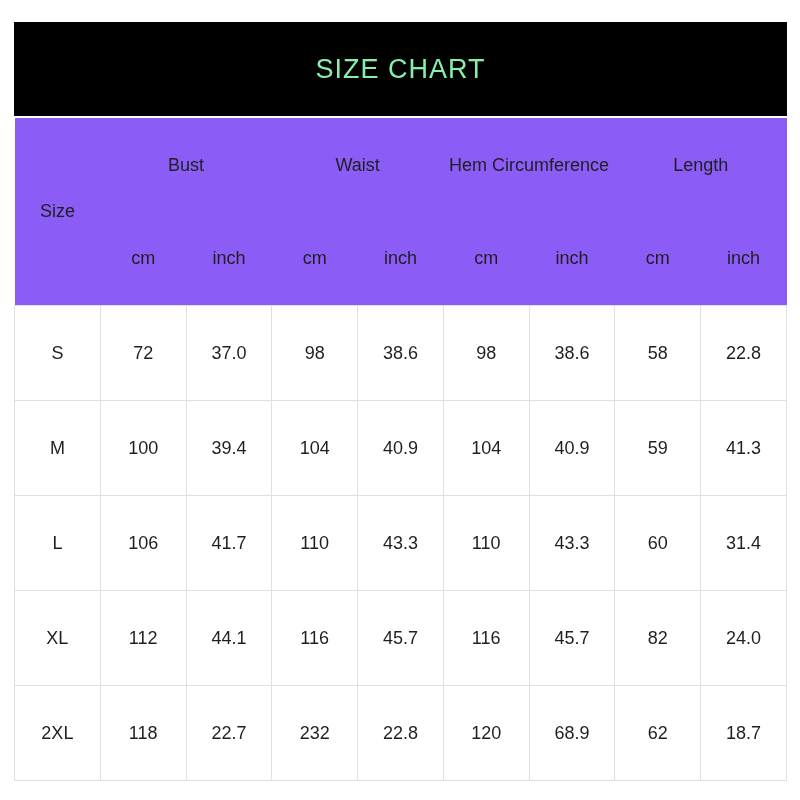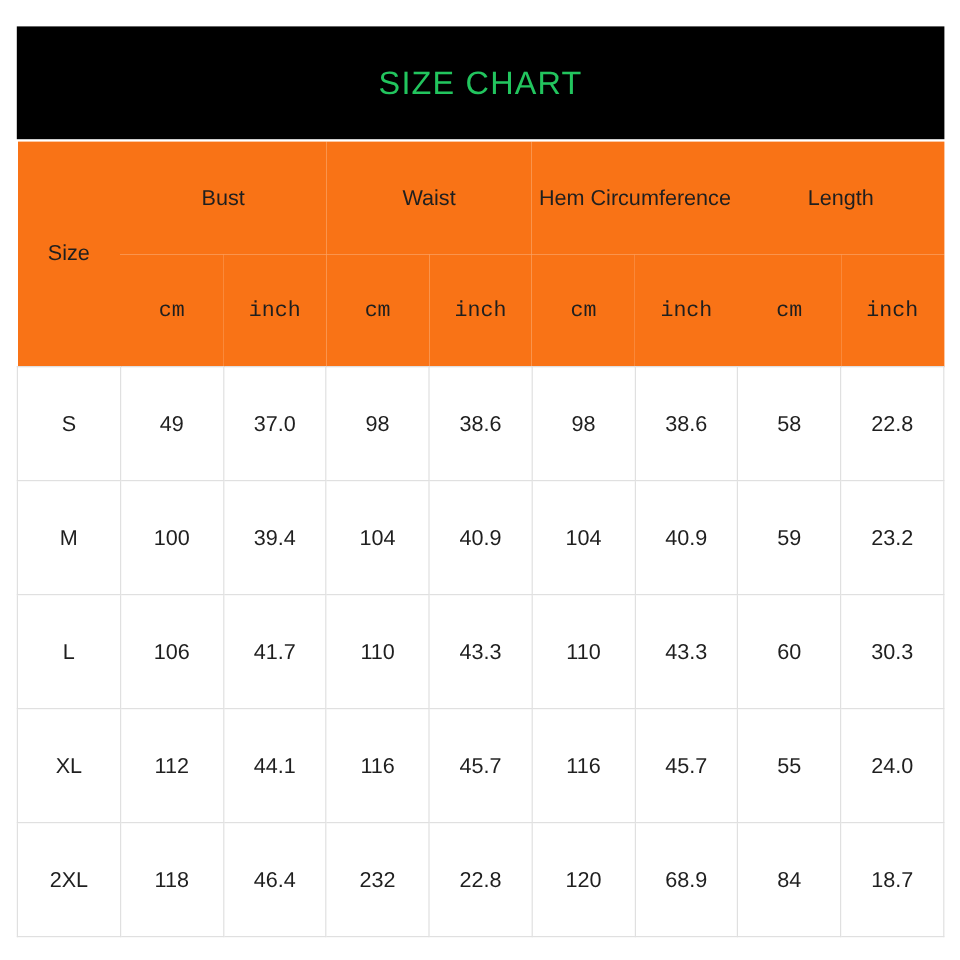--- a/index.html
+++ b/index.html
@@ -15,42 +15,42 @@
   .sheet { position: absolute; left: 14px; top: 22px; width: 773px; }
   .banner {
     height: 94px;
     background: #000000;
     display: flex;
     align-items: center;
     justify-content: center;
     margin-bottom: 2px;
   }
   .banner-title {
-    color: #22c55e;
+    color: #86efac;
     font-size: 27px;
     letter-spacing: 1px;
     font-weight: 400;
   }
   table.size-table {
     width: 100%;
     border-collapse: collapse;
     table-layout: fixed;
     font-size: 18px;
     font-weight: 400;
   }
   table.size-table thead th {
-    background: #f97316;
+    background: #8b5cf6;
     font-weight: 400;
     text-align: center;
     vertical-align: middle;
     border: 0;
     padding: 0;
   }
   table.size-table thead tr.group-row th { height: 94px; }
-  table.size-table thead tr.units-row th { height: 93px; font-family: Liberation Mono, monospace; }
+  table.size-table thead tr.units-row th { height: 93px; }
   table.size-table tbody td {
     height: 94px;
     background: #ffffff;
     border: 1px solid #e0e0e0;
     text-align: center;
     vertical-align: middle;
     padding: 0;
   }
 </style>
 </head>
@@ -79,70 +79,70 @@
           <th>inch</th>
           <th>cm</th>
           <th>inch</th>
           <th>cm</th>
           <th>inch</th>
         </tr>
       </thead>
       <tbody>
         <tr>
           <td>S</td>
-          <td>49</td>
+          <td>72</td>
           <td>37.0</td>
           <td>98</td>
           <td>38.6</td>
           <td>98</td>
           <td>38.6</td>
           <td>58</td>
           <td>22.8</td>
         </tr>
         <tr>
           <td>M</td>
           <td>100</td>
           <td>39.4</td>
           <td>104</td>
           <td>40.9</td>
           <td>104</td>
           <td>40.9</td>
           <td>59</td>
-          <td>23.2</td>
+          <td>41.3</td>
         </tr>
         <tr>
           <td>L</td>
           <td>106</td>
           <td>41.7</td>
           <td>110</td>
           <td>43.3</td>
           <td>110</td>
           <td>43.3</td>
           <td>60</td>
-          <td>30.3</td>
+          <td>31.4</td>
         </tr>
         <tr>
           <td>XL</td>
           <td>112</td>
           <td>44.1</td>
           <td>116</td>
           <td>45.7</td>
           <td>116</td>
           <td>45.7</td>
-          <td>55</td>
+          <td>82</td>
           <td>24.0</td>
         </tr>
         <tr>
           <td>2XL</td>
           <td>118</td>
-          <td>46.4</td>
+          <td>22.7</td>
           <td>232</td>
           <td>22.8</td>
           <td>120</td>
           <td>68.9</td>
-          <td>84</td>
+          <td>62</td>
           <td>18.7</td>
         </tr>
       </tbody>
     </table>
 
   </div>
 </div>
 
 </body></html>

